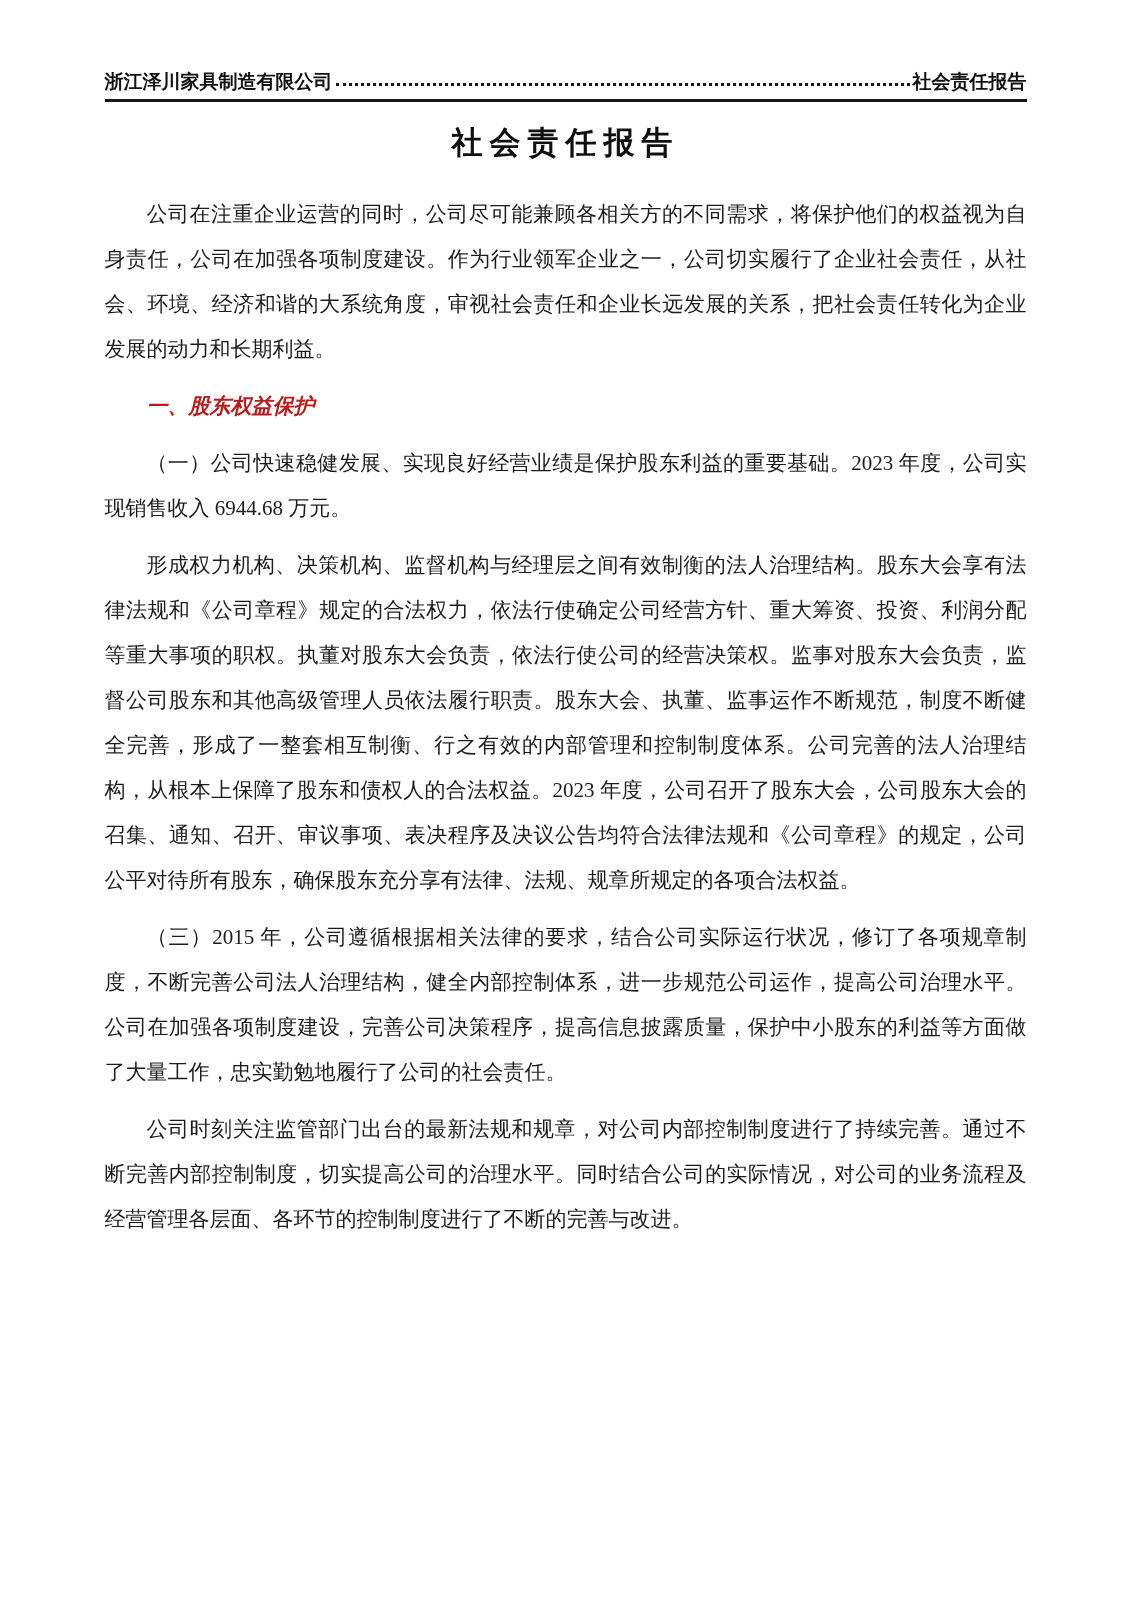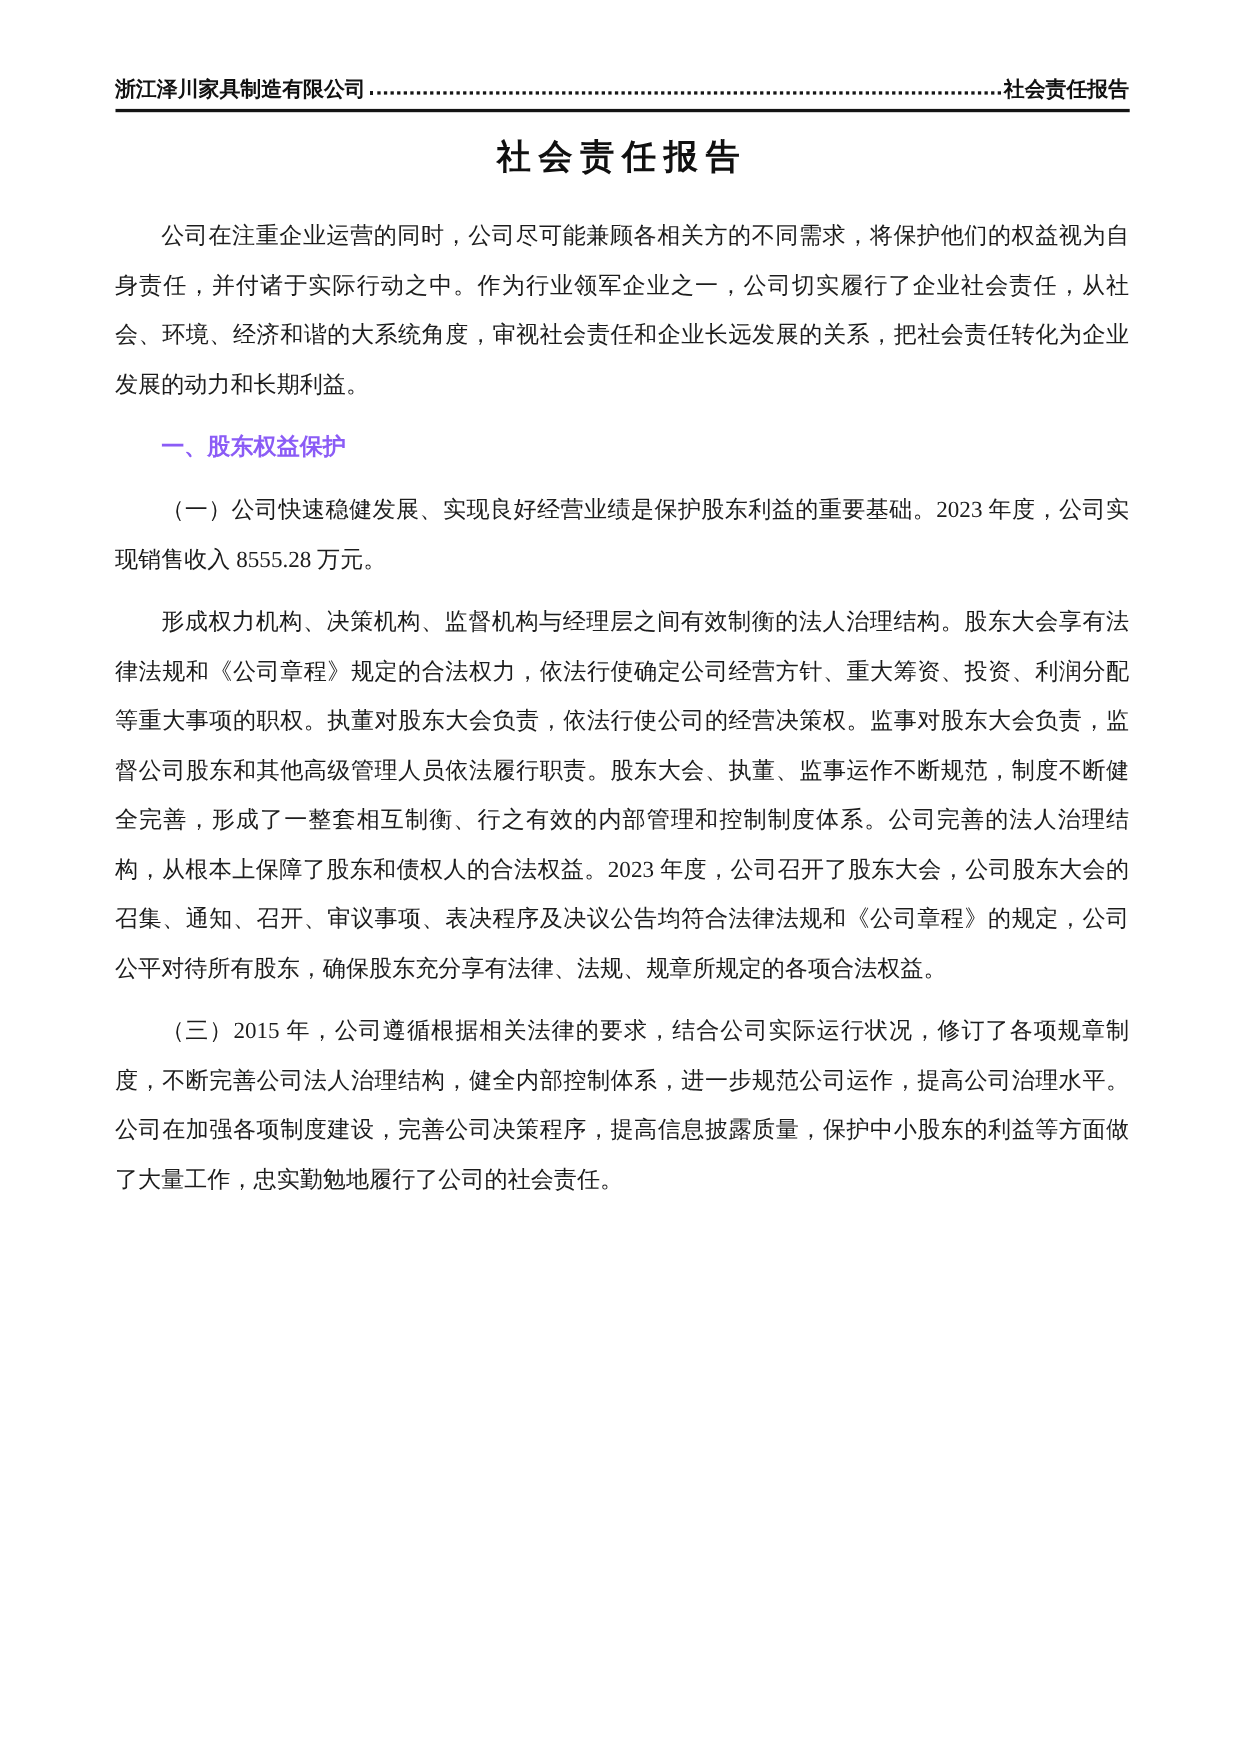--- a/index.html
+++ b/index.html
@@ -55,44 +55,46 @@
   }
   .content p,
   .content h2 {
     margin: 0 0 12px 0;
     font-size: 21px;
     font-weight: 400;
     text-indent: 2em;
   }
   .content h2.section-heading {
     font-weight: 700;
-    color: #8b5cf6;
+    color: #b91c1c;
+    font-style: italic;
   }
 </style>
 </head>
 <body>
 
 <div class="page">
 
   <div class="page-header">
     <span>浙江泽川家具制造有限公司</span>
     <span class="leader"></span>
     <span>社会责任报告</span>
   </div>
 
   <h1 class="doc-title">社会责任报告</h1>
 
   <div class="content">
-    <p>公司在注重企业运营的同时，公司尽可能兼顾各相关方的不同需求，将保护他们的权益视为自身责任，并付诸于实际行动之中。作为行业领军企业之一，公司切实履行了企业社会责任，从社会、环境、经济和谐的大系统角度，审视社会责任和企业长远发展的关系，把社会责任转化为企业发展的动力和长期利益。</p>
+    <p>公司在注重企业运营的同时，公司尽可能兼顾各相关方的不同需求，将保护他们的权益视为自身责任，公司在加强各项制度建设。作为行业领军企业之一，公司切实履行了企业社会责任，从社会、环境、经济和谐的大系统角度，审视社会责任和企业长远发展的关系，把社会责任转化为企业发展的动力和长期利益。</p>
 
     <h2 class="section-heading">一、股东权益保护</h2>
 
-    <p>（一）公司快速稳健发展、实现良好经营业绩是保护股东利益的重要基础。2023 年度，公司实现销售收入 8555.28 万元。</p>
+    <p>（一）公司快速稳健发展、实现良好经营业绩是保护股东利益的重要基础。2023 年度，公司实现销售收入 6944.68 万元。</p>
 
 
     <p>形成权力机构、决策机构、监督机构与经理层之间有效制衡的法人治理结构。股东大会享有法律法规和《公司章程》规定的合法权力，依法行使确定公司经营方针、重大筹资、投资、利润分配等重大事项的职权。执董对股东大会负责，依法行使公司的经营决策权。监事对股东大会负责，监督公司股东和其他高级管理人员依法履行职责。股东大会、执董、监事运作不断规范，制度不断健全完善，形成了一整套相互制衡、行之有效的内部管理和控制制度体系。公司完善的法人治理结构，从根本上保障了股东和债权人的合法权益。2023 年度，公司召开了股东大会，公司股东大会的召集、通知、召开、审议事项、表决程序及决议公告均符合法律法规和《公司章程》的规定，公司公平对待所有股东，确保股东充分享有法律、法规、规章所规定的各项合法权益。</p>
 
     <p>（三）2015 年，公司遵循根据相关法律的要求，结合公司实际运行状况，修订了各项规章制度，不断完善公司法人治理结构，健全内部控制体系，进一步规范公司运作，提高公司治理水平。公司在加强各项制度建设，完善公司决策程序，提高信息披露质量，保护中小股东的利益等方面做了大量工作，忠实勤勉地履行了公司的社会责任。</p>
 
+    <p>公司时刻关注监管部门出台的最新法规和规章，对公司内部控制制度进行了持续完善。通过不断完善内部控制制度，切实提高公司的治理水平。同时结合公司的实际情况，对公司的业务流程及经营管理各层面、各环节的控制制度进行了不断的完善与改进。</p>
 
   </div>
 
 </div>
 
 </body></html>

